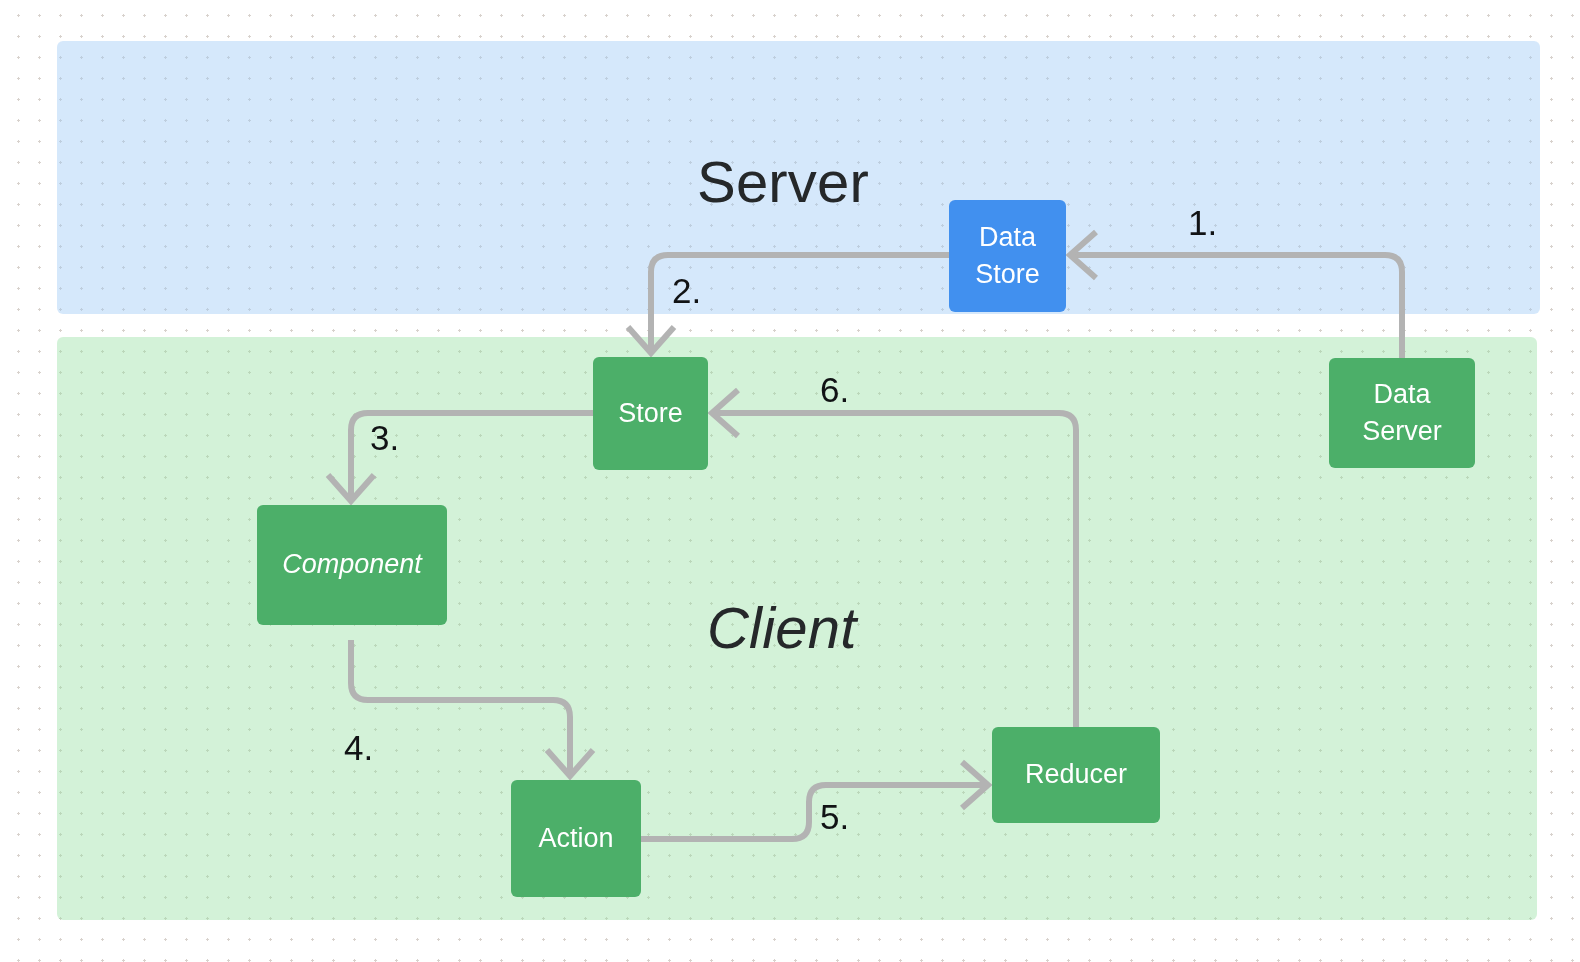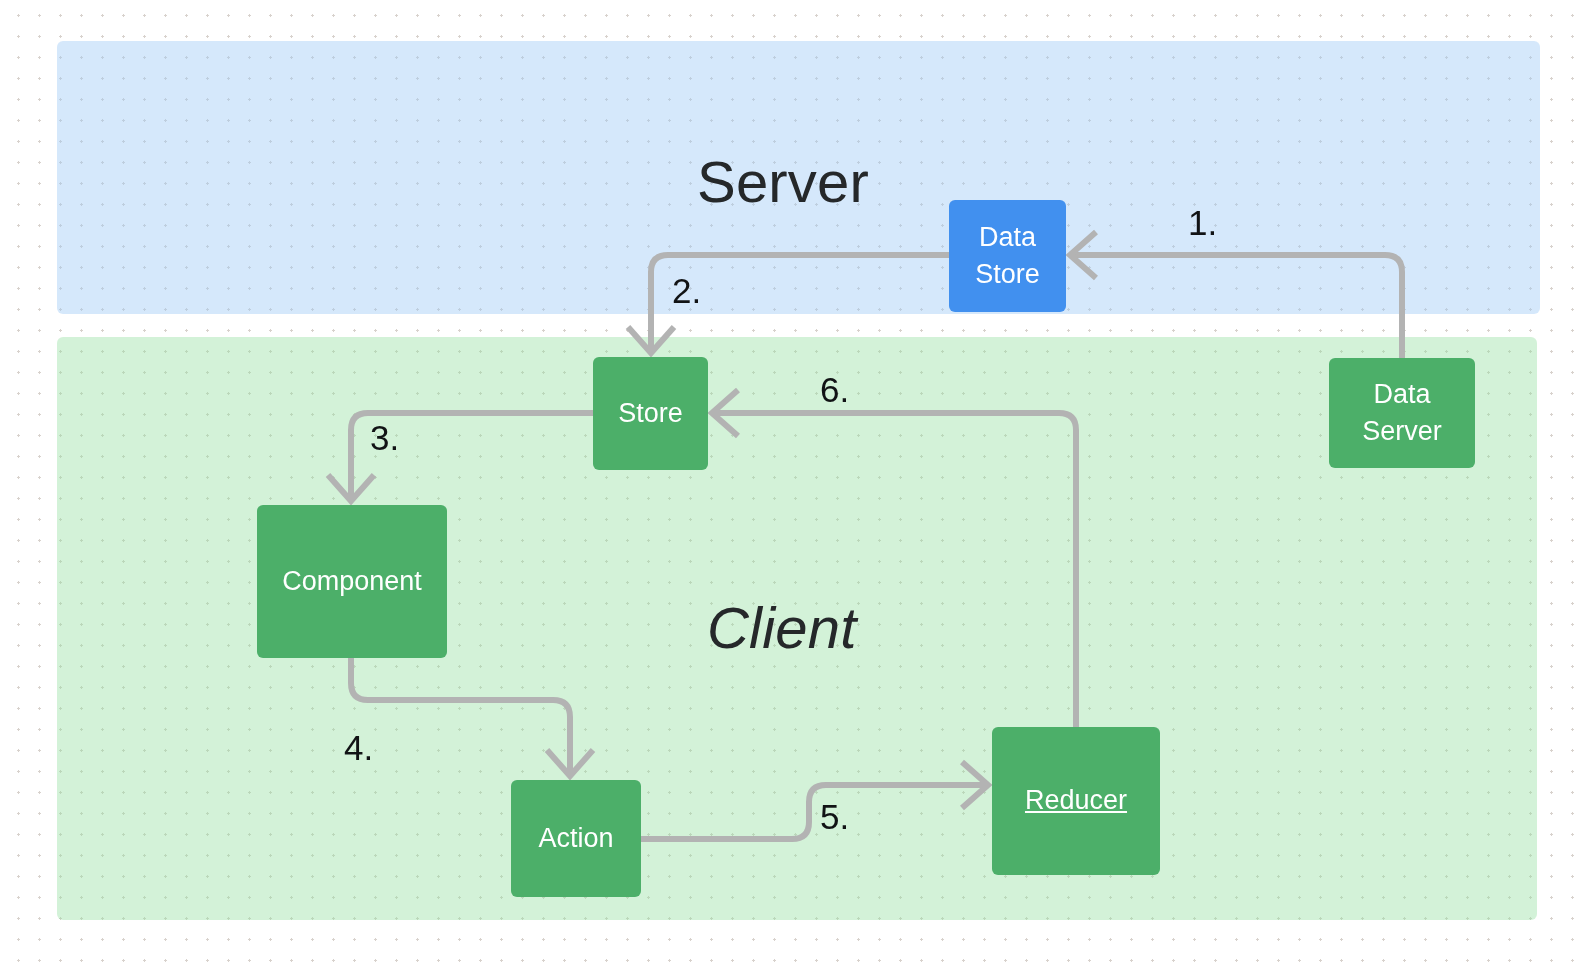--- a/index.html
+++ b/index.html
@@ -81,23 +81,23 @@
     font-weight: 400;
     box-sizing: border-box;
     padding: 12px 6px;
   }
   .node-green { background: #4caf69; }
   .node-blue  { background: #4190ef; }
 
   #node-data-source  { left: 949px;  top: 200px; width: 117px; height: 112px; }
   #node-data-request { left: 1329px; top: 358px; width: 146px; height: 110px; }
   #node-store        { left: 593px;  top: 357px; width: 115px; height: 113px; }
-  #node-component    { left: 257px;  top: 505px; width: 190px; height: 153px; }
+  #node-component    { left: 257px;  top: 505px; width: 190px; height: 120px; font-style: italic; }
   #node-action       { left: 511px;  top: 780px; width: 130px; height: 117px; }
-  #node-reducer      { left: 992px;  top: 727px; width: 168px; height: 148px; text-decoration: underline; }
+  #node-reducer      { left: 992px;  top: 727px; width: 168px; height: 96px; }
 
   
   .step-label {
     position: absolute;
     color: #111315;
     font-size: 35px;
     font-weight: 400;
     white-space: nowrap;
   }
   #step-1 { left: 1188px; top: 203px; }

